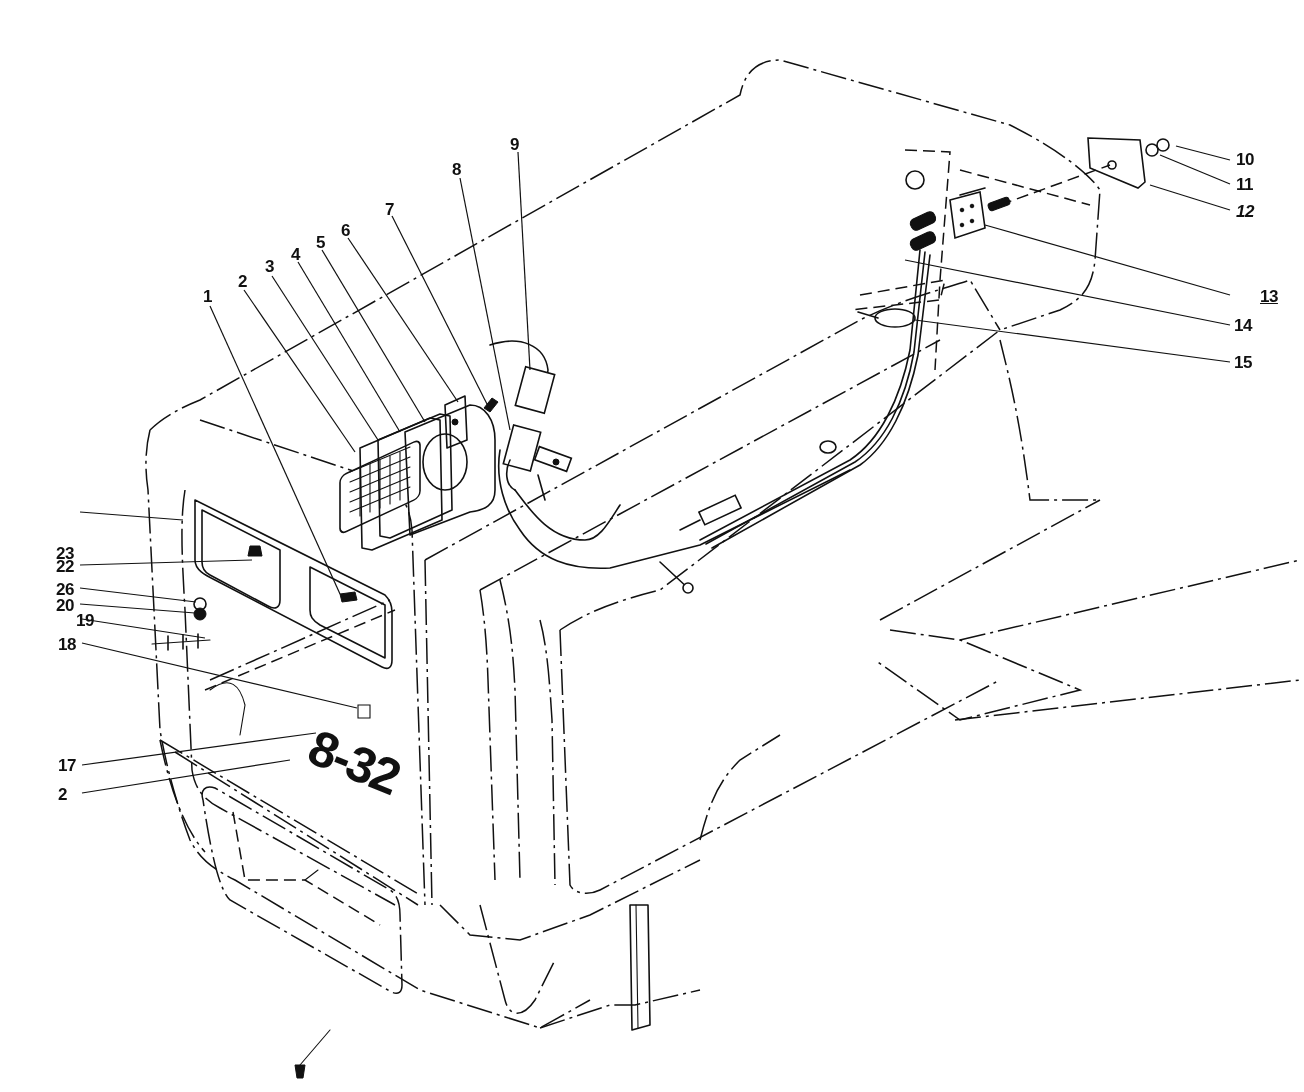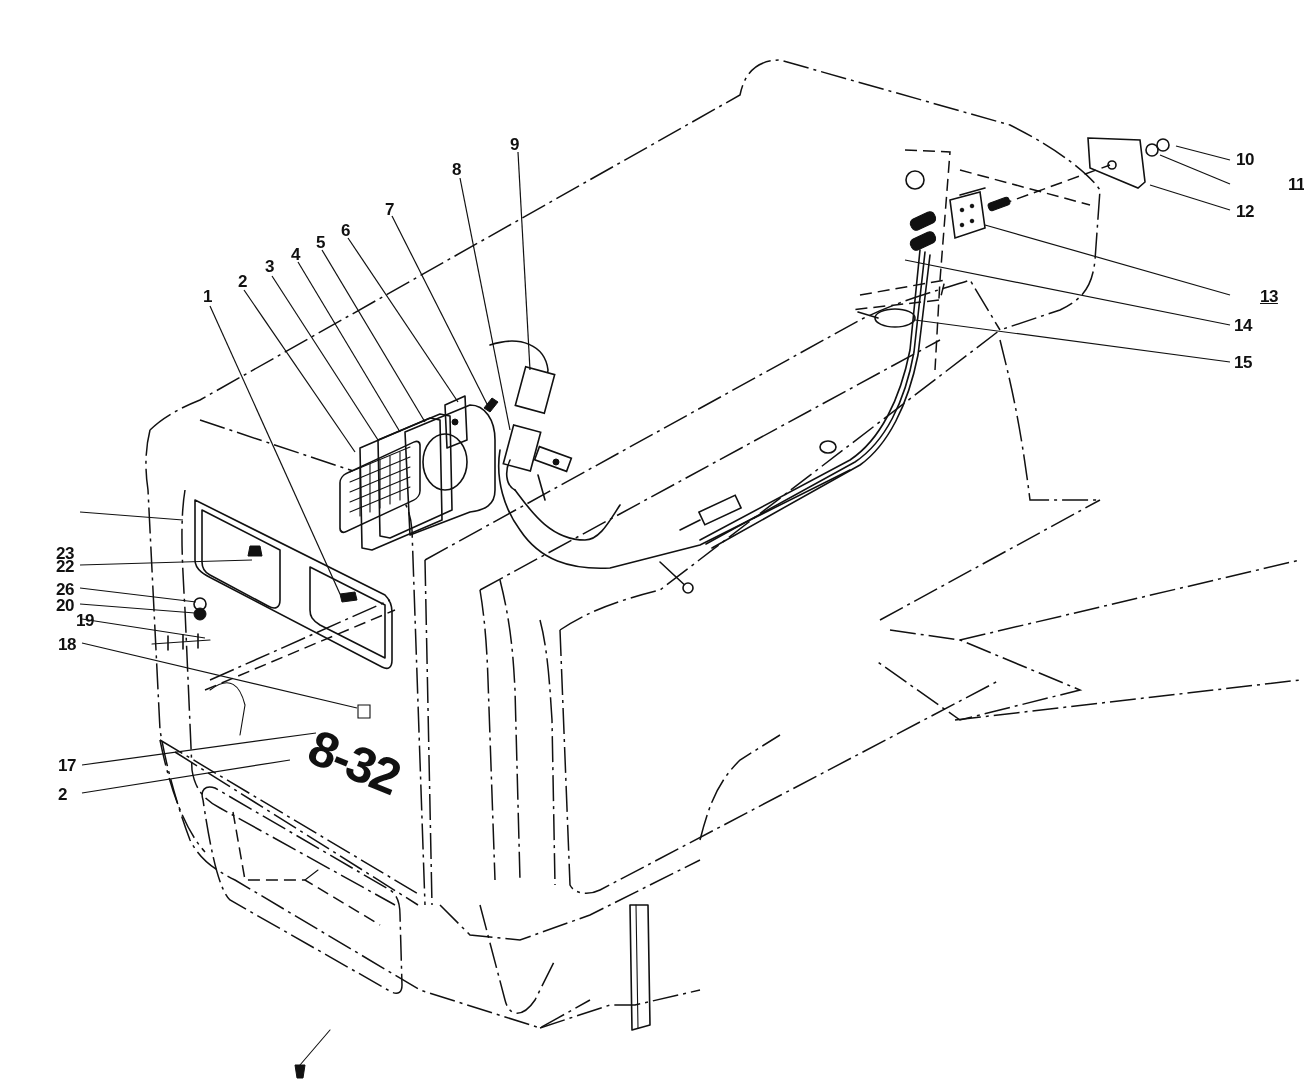--- a/index.html
+++ b/index.html
@@ -187,22 +187,22 @@
 <div class="callout" style="left:203px; top:288px;">1</div>
 <div class="callout" style="left:238px; top:273px;">2</div>
 <div class="callout" style="left:265px; top:258px;">3</div>
 <div class="callout" style="left:291px; top:246px;">4</div>
 <div class="callout" style="left:316px; top:234px;">5</div>
 <div class="callout" style="left:341px; top:222px;">6</div>
 <div class="callout" style="left:385px; top:201px;">7</div>
 <div class="callout" style="left:452px; top:161px;">8</div>
 <div class="callout" style="left:510px; top:136px;">9</div>
 <div class="callout" style="left:1236px; top:151px;">10</div>
-<div class="callout" style="left:1288px; top:176px;">11</div>
-<div class="callout" style="left:1236px; top:203px;">12</div>
+<div class="callout" style="left:1236px; top:176px;">11</div>
+<div class="callout" style="left:1236px; top:203px;font-style:italic;">12</div>
 <div class="callout" style="left:1260px; top:288px;text-decoration:underline;">13</div>
 <div class="callout" style="left:1234px; top:317px;">14</div>
 <div class="callout" style="left:1234px; top:354px;text-align:center;">15</div>
 <div class="callout" style="left:58px; top:786px;">2</div>
 <div class="callout" style="left:58px; top:757px;">17</div>
 <div class="callout" style="left:58px; top:636px;">18</div>
 <div class="callout" style="left:76px; top:612px;">19</div>
 <div class="callout" style="left:56px; top:597px;">20</div>
 <div class="callout" style="left:56px; top:581px;">26</div>
 <div class="callout" style="left:56px; top:558px;">22</div>

